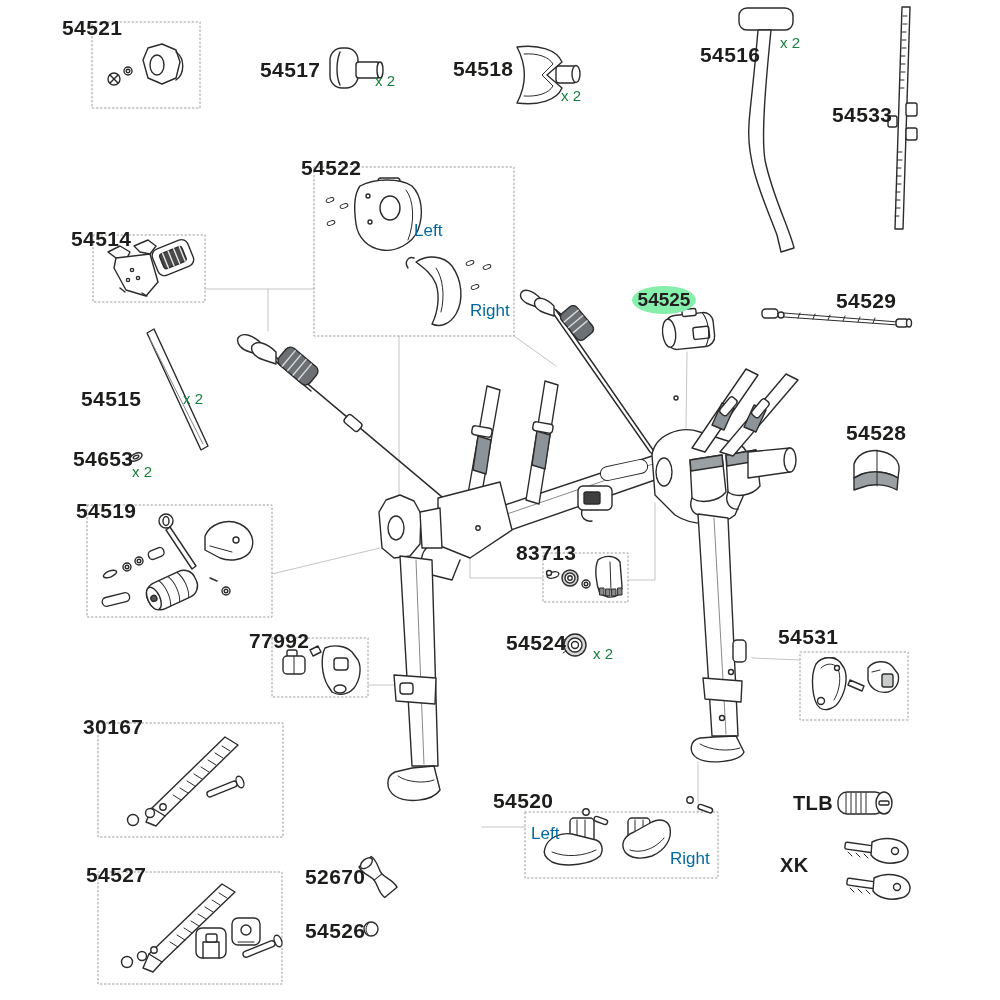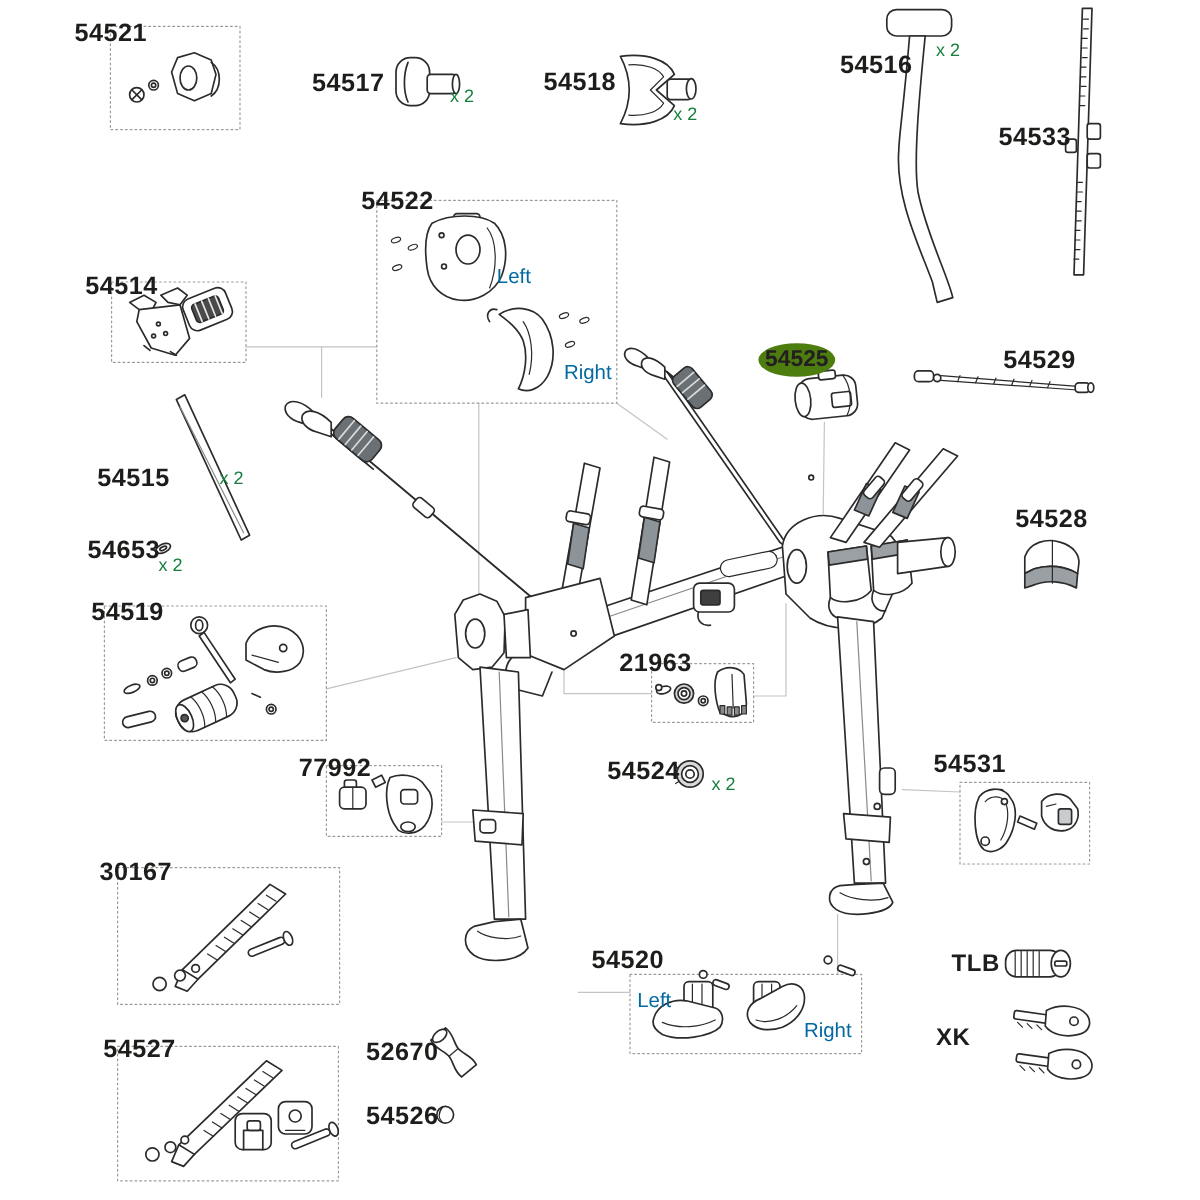--- a/index.html
+++ b/index.html
@@ -2,21 +2,21 @@
 <html><head>
 <meta charset="utf-8">
 <style>
   html,body{margin:0;padding:0;background:#fff;}
   #stage{position:relative;width:1000px;height:1000px;background:#ffffff;overflow:hidden;
          font-family:"Liberation Sans",sans-serif;text-align:center;}
   #art{position:absolute;left:0;top:0;}
   .part-label{position:absolute;font-size:21px;font-weight:600;color:#1d1d1b;letter-spacing:.4px;white-space:nowrap;}
   .sub{position:absolute;font-size:17px;font-weight:400;color:#0369a1;white-space:nowrap;}
   .qty{position:absolute;font-size:15px;font-weight:400;color:#15803d;white-space:nowrap;}
-  .badge{position:absolute;left:632px;top:286px;width:64px;height:28px;background:#4d7c0f;
+  .badge{position:absolute;left:632px;top:286px;width:64px;height:28px;background:#86efac;
          border-radius:50%;display:flex;align-items:center;justify-content:center;
          font-size:19px;font-weight:600;color:#231f20;}
 </style>
 </head>
 <body>
 
 <div id="stage">
 
 <svg id="art" width="1000" height="1000" viewBox="0 0 1000 1000">
   <g fill="none" stroke="#2b2b2b" stroke-width="1.4" stroke-linejoin="round" stroke-linecap="round">
@@ -470,21 +470,21 @@
 <div class="sub" style="left:470px;top:301px">Right</div>
 <div class="part-label" style="left:71px;top:227px">54514</div>
 <div class="part-label" style="left:81px;top:387px">54515</div>
 <div class="qty" style="left:183px;top:390px">x 2</div>
 <div class="part-label" style="left:73px;top:447px">54653</div>
 <div class="qty" style="left:132px;top:463px">x 2</div>
 <div class="part-label" style="left:76px;top:499px">54519</div>
 <div class="badge">54525</div>
 <div class="part-label" style="left:836px;top:289px">54529</div>
 <div class="part-label" style="left:846px;top:421px">54528</div>
-<div class="part-label" style="left:516px;top:541px">21963</div>
+<div class="part-label" style="left:516px;top:541px">83713</div>
 <div class="part-label" style="left:506px;top:631px">54524</div>
 <div class="qty" style="left:593px;top:645px">x 2</div>
 <div class="part-label" style="left:249px;top:629px">77992</div>
 <div class="part-label" style="left:778px;top:625px">54531</div>
 <div class="part-label" style="left:83px;top:715px">30167</div>
 <div class="part-label" style="left:86px;top:863px">54527</div>
 <div class="part-label" style="left:305px;top:865px">52670</div>
 <div class="part-label" style="left:305px;top:919px">54526</div>
 <div class="part-label" style="left:493px;top:789px">54520</div>
 <div class="sub" style="left:531px;top:824px">Left</div>

